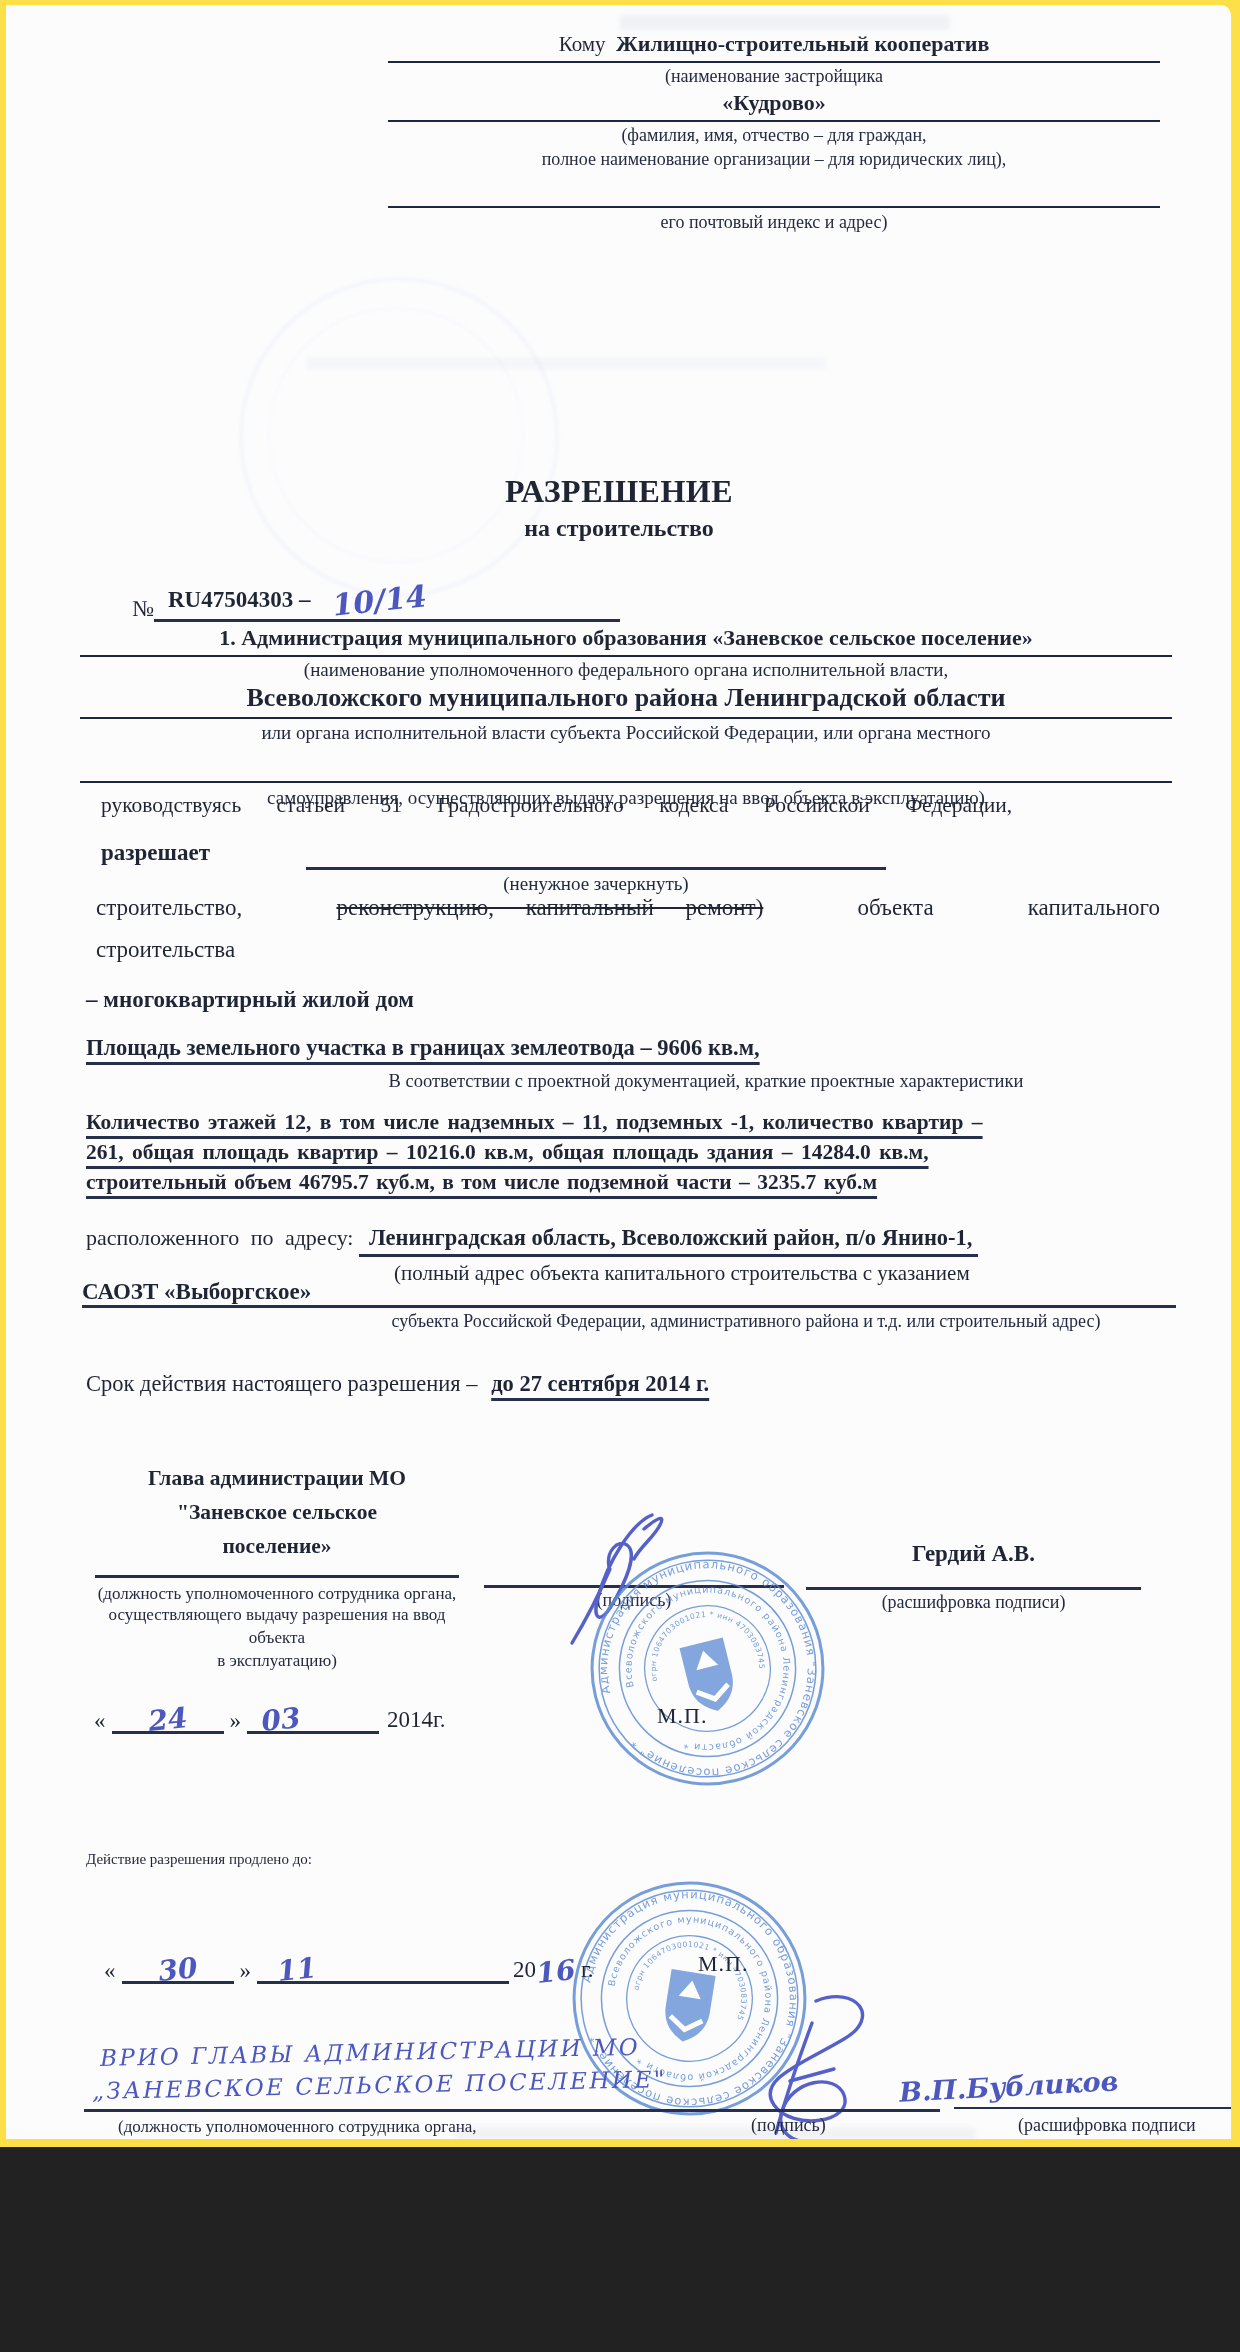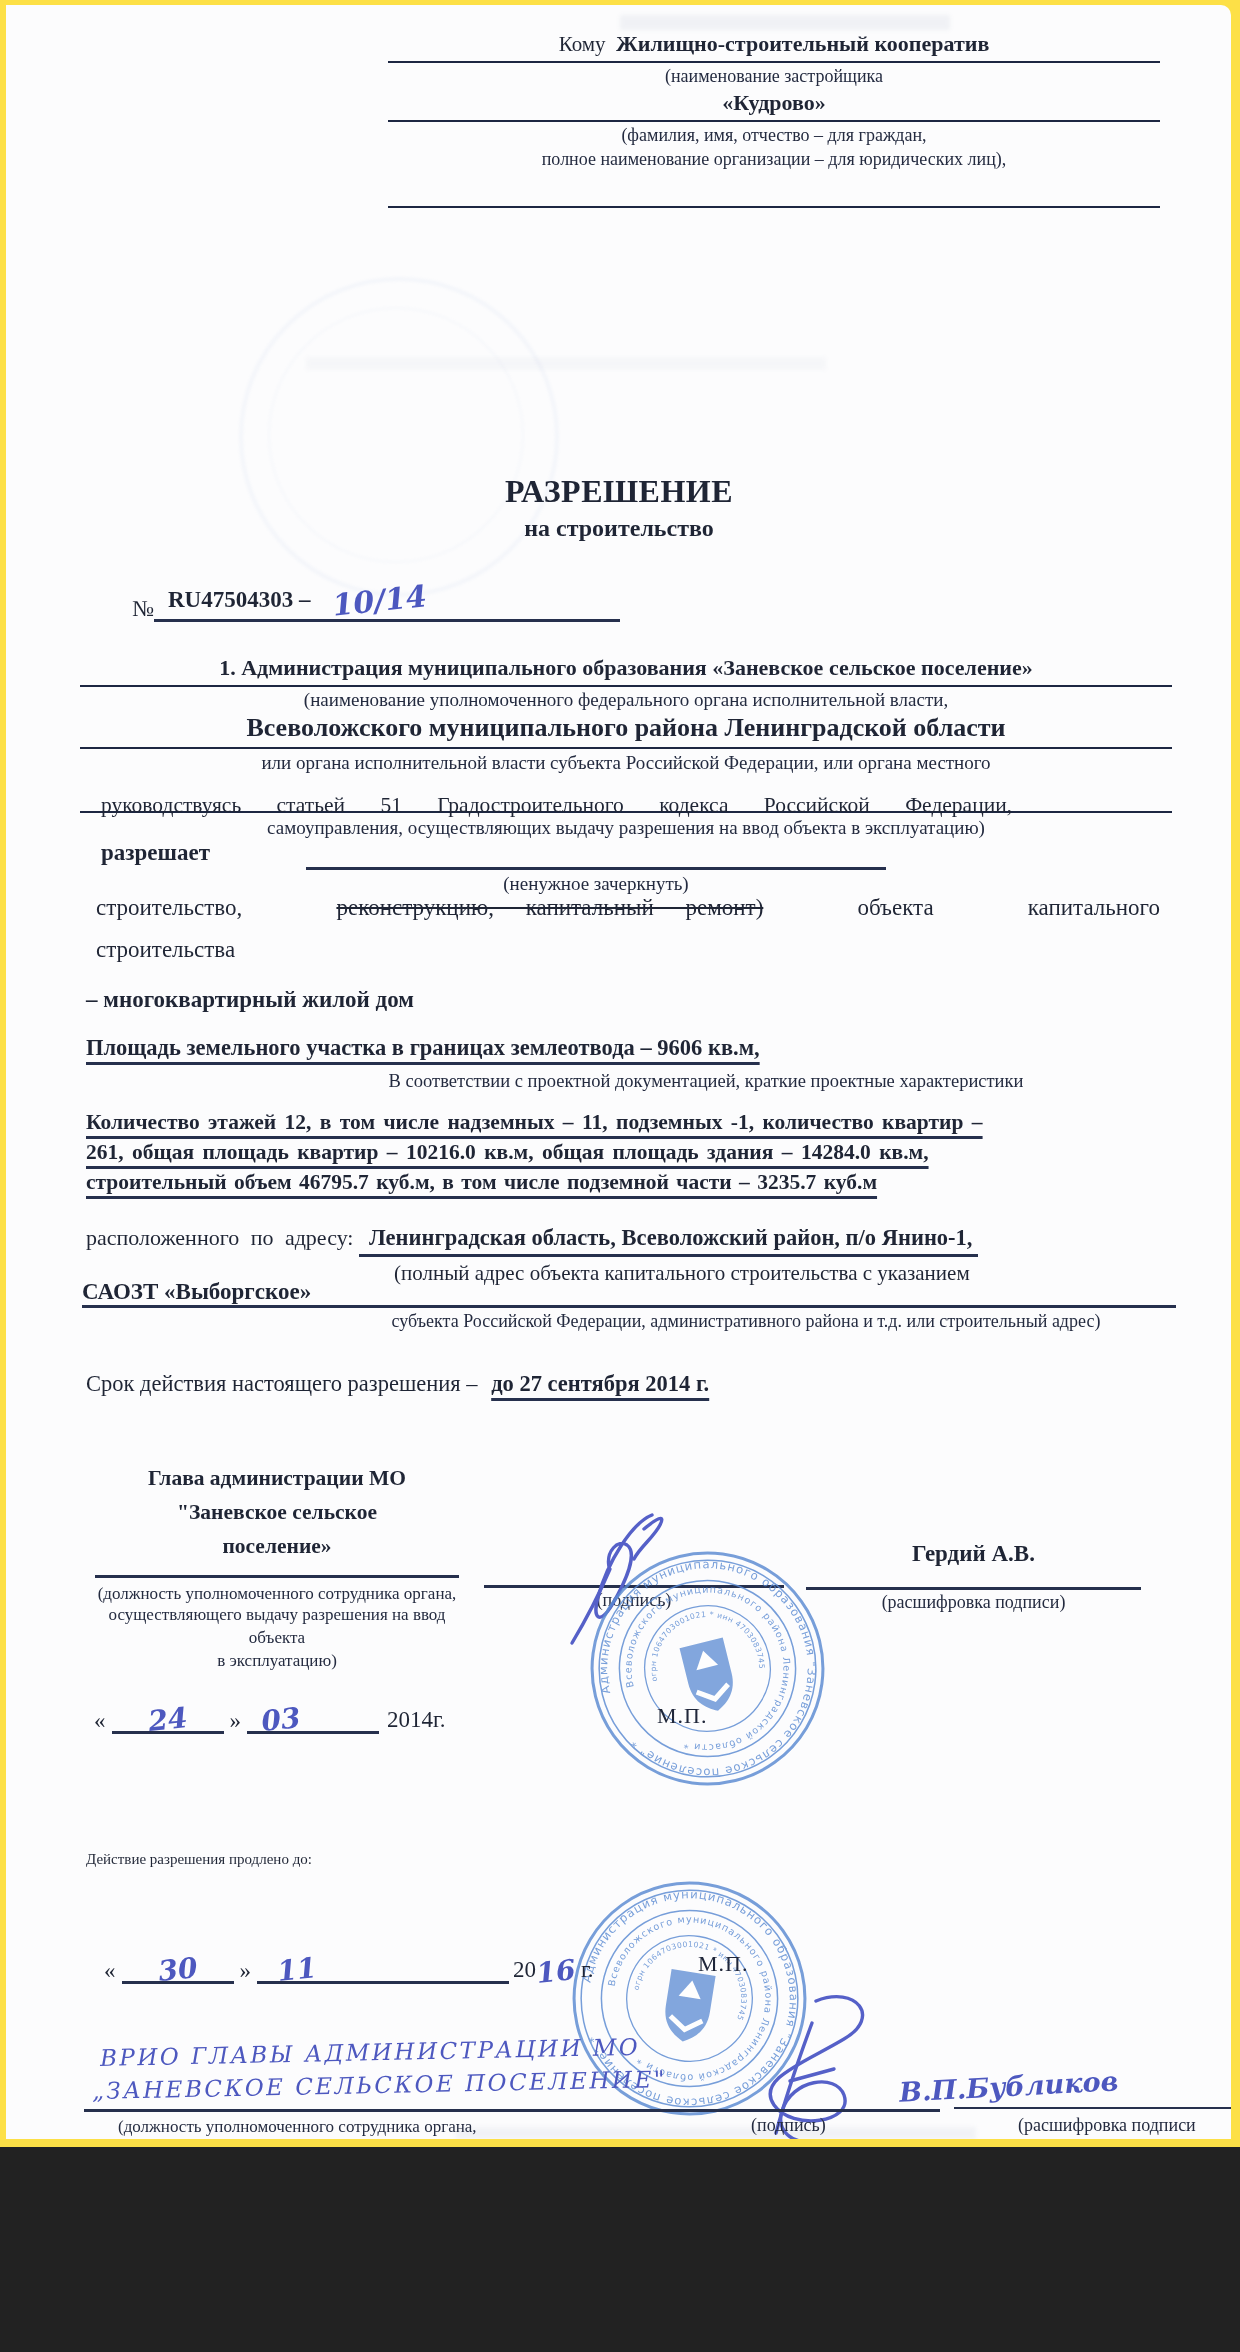--- a/index.html
+++ b/index.html
@@ -51,36 +51,37 @@
   <div class="abs" style="left:382px;top:26px;width:772px;font-size:21px">
     <div class="hline">
       <span>Кому</span>&nbsp;
       <span class="b" style="font-size:22px">Жилищно-строительный кооператив</span>
     </div>
     <div class="cap c" style="margin-top:3px">(наименование застройщика</div>
     <div class="hline b" style="font-size:22px;margin-top:3px">«Кудрово»</div>
     <div class="cap c" style="margin-top:3px">(фамилия, имя, отчество – для граждан,</div>
     <div class="cap c" style="margin-top:3px">полное наименование организации – для юридических лиц),</div>
     <div class="hline" style="height:32px"></div>
+    <div class="cap c" style="margin-top:4px">его почтовый индекс и адрес)</div>
   </div>
 
   <div class="abs c" style="left:0;top:468px;width:1226px">
     <div class="b" style="font-size:32px;letter-spacing:.5px">РАЗРЕШЕНИЕ</div>
     <div class="b" style="font-size:24px;margin-top:5px">на строительство</div>
   </div>
 
   <div class="abs" style="left:126px;top:574px;font-size:23px;display:flex;align-items:flex-end">
     <span>№</span>
     <span style="display:inline-block;width:452px;border-bottom:3px solid #26304d;padding:0 0 5px 14px">
       <span class="b">RU47504303 –</span>
       <span class="hd" style="margin-left:16px;font-size:30px">10/14</span>
     </span>
   </div>
 
-  <div class="abs" style="left:74px;top:650px;width:1092px">
+  <div class="abs" style="left:74px;top:620px;width:1092px">
     <div class="hline b" style="font-size:22px">1. Администрация муниципального образования «Заневское сельское поселение»</div>
     <div class="cap c" style="font-size:19px;margin-top:2px">(наименование уполномоченного федерального органа исполнительной власти,</div>
     <div class="hline b" style="font-size:26px;margin-top:2px">Всеволожского муниципального района Ленинградской области</div>
     <div class="cap c" style="font-size:19px;margin-top:3px">или органа исполнительной власти субъекта Российской Федерации, или органа местного</div>
     <div class="hline" style="height:33px"></div>
     <div class="cap c" style="font-size:19px;margin-top:4px">самоуправления, осуществляющих выдачу разрешения на ввод объекта в эксплуатацию)</div>
   </div>
 
   <div class="abs" style="left:95px;top:788px;width:1072px;font-size:21.5px;word-spacing:30px">руководствуясь статьей 51 Градостроительного кодекса Российской Федерации,</div>
 

